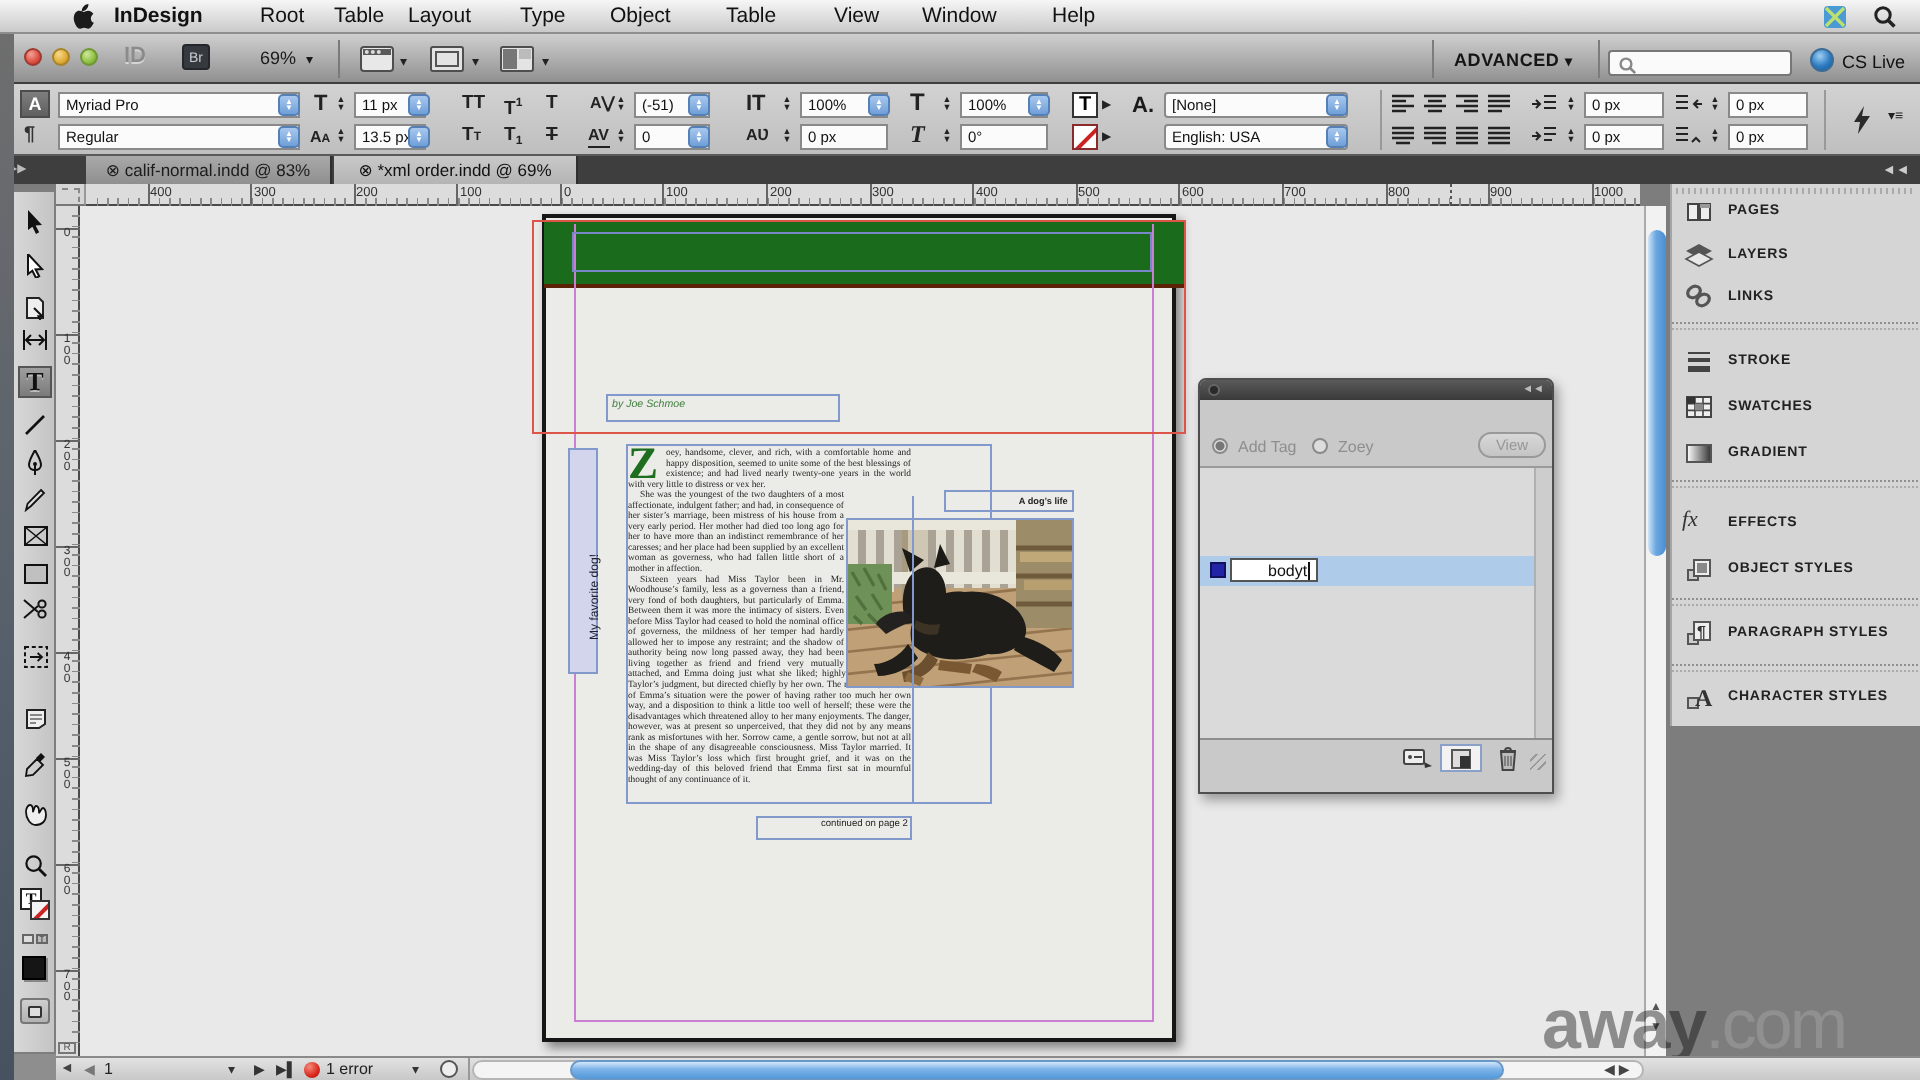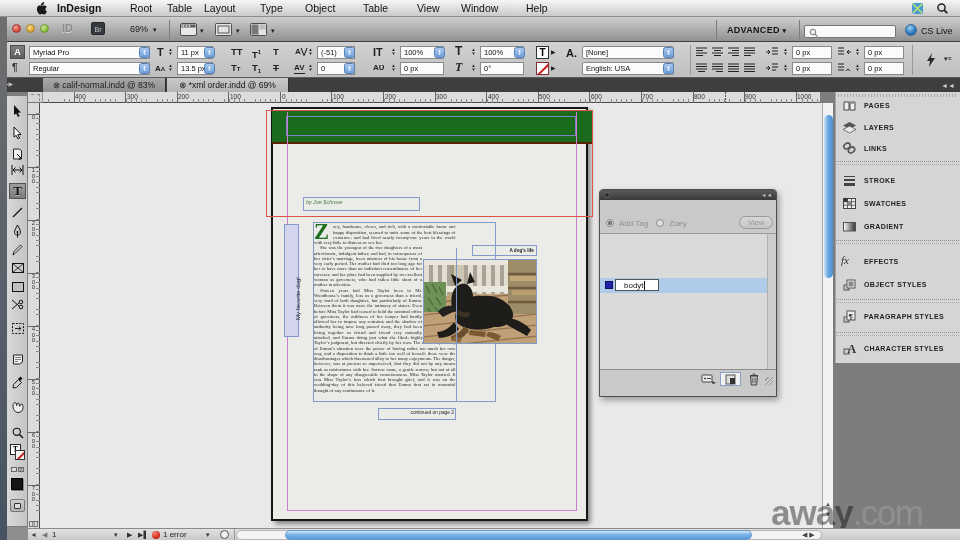--- a/index.html
+++ b/index.html
@@ -514,21 +514,21 @@
     <div class="ab" style="left:6px;top:5px;width:8px;height:8px;border-radius:50%;border:1px solid #8a8a8a;background:radial-gradient(circle,#777 0 2px,#ddd 2.5px)"></div>
     <div class="ab" style="left:19px;top:5px;font-size:8px;color:#8e8e8e">Add Tag</div>
     <div class="ab" style="left:56px;top:5px;width:8px;height:8px;border-radius:50%;border:1px solid #8a8a8a;background:#ddd"></div>
     <div class="ab" style="left:69px;top:5px;font-size:8px;color:#8e8e8e">Zoey</div>
     <div class="ab" style="left:139px;top:2px;width:34px;height:13px;border:1px solid #999;border-radius:6.5px;background:linear-gradient(#d8d8d8,#c4c4c4);font-size:7.5px;color:#979797;text-align:center;line-height:12px">View</div>
   </div>
   <div class="ab" style="left:0;top:43px;width:176px;height:136px;background:#dadada;border-top:1px solid #9a9a9a">
     <div class="ab" style="right:0;top:0;width:9px;height:136px;background:#cdcdcd;border-left:1px solid #b0b0b0"></div>
     <div class="ab" style="left:0;top:43.8px;width:167px;height:15px;background:#aecbea">
         <div class="ab" style="left:5px;top:3px;width:8px;height:8px;background:#2323a8;border:1px solid #111160"></div>
-        <div class="ab" style="left:15px;top:1px;width:44px;height:12px;background:#fff;border:1px solid #555;font-size:8px;color:#111;line-height:11px;padding-left:8px">bodyt<span style="border-left:1px solid #111"> </span></div>
+        <div class="ab" style="left:15px;top:1px;width:44px;height:12px;background:#fff;border:1px solid #555;font-size:8px;color:#111;line-height:11px;padding-left:18px">bodyt<span style="border-left:1px solid #111"> </span></div>
       </div>
   </div>
   <div class="ab" style="left:0;top:179px;width:176px;height:18px;background:#c9c9c9;border-top:1px solid #8d8d8d">
     <svg class="ab" style="left:101px;top:3px" width="16" height="12" viewBox="0 0 16 12">
         <rect x="1" y="2" width="10" height="7" rx="1" fill="#eee" stroke="#444"></rect>
         <circle cx="4" cy="5.5" r="1" fill="#444"></circle>
         <path d="M11 8l4 2-3.5 1z" fill="#333"></path>
         <path d="M6 5.5h4" stroke="#444"></path>
       </svg>
     <div class="ab" style="left:120px;top:2px;width:21px;height:14px;background:#f2f2f2;border:1px solid #8aa0c8">

